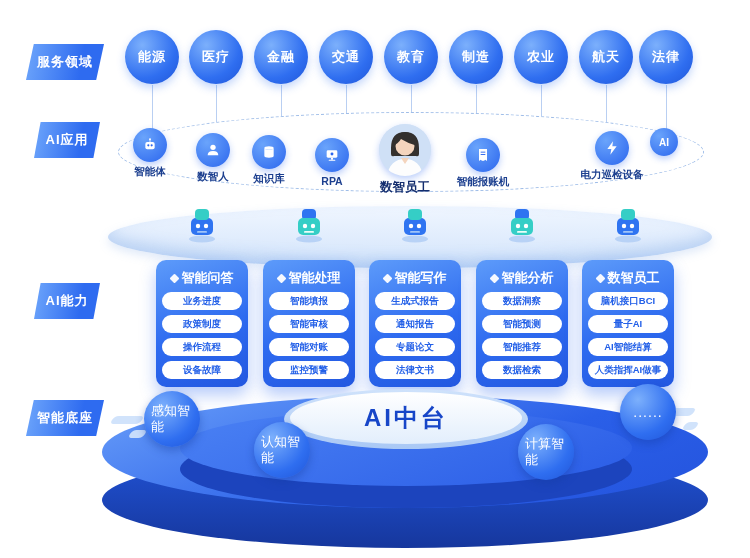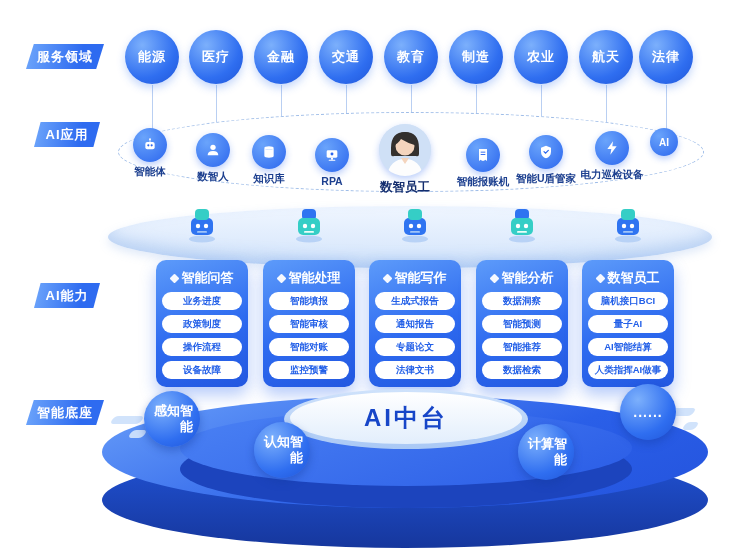--- a/index.html
+++ b/index.html
@@ -1,20 +1,20 @@
 <!DOCTYPE html>
 <html><head>
 <meta charset="utf-8">
 <style>
   html,body{margin:0;padding:0;background:#fff;}
   .stage{position:relative;width:750px;height:558px;background:#ffffff;overflow:hidden;
          font-family:"Liberation Sans",sans-serif;}
 
   
-  .tag{position:absolute;height:25px;display:flex;align-items:center;justify-content:center;
+  .tag{position:absolute;height:36px;display:flex;align-items:center;justify-content:center;
        color:#fff;font-size:13px;font-weight:bold;letter-spacing:1px;
        background:linear-gradient(100deg,#6ea6fb 0%,#2e6bf0 70%);
        clip-path:polygon(10% 0,100% 0,90% 100%,0 100%);}
 
   
   .svc-circle{position:absolute;width:54px;height:54px;border-radius:50%;
        background:radial-gradient(circle at 32% 28%,#7cb0fc,#2f6ef0 62%,#1f55d8);
        color:#fff;font-size:13px;font-weight:bold;letter-spacing:1px;
        display:flex;align-items:center;justify-content:center;
        box-shadow:0 4px 9px rgba(47,110,240,.28);}
@@ -58,21 +58,21 @@
   .base-side{left:102px;top:452px;width:606px;height:96px;background:linear-gradient(180deg,#2153d6,#16379d);}
   .base-top{left:102px;top:396px;width:606px;height:112px;background:linear-gradient(160deg,#6aa0fa 0%,#2a5fe8 60%,#2453dd 100%);}
   .mid-side{left:180px;top:430px;width:452px;height:78px;background:#1c44bd;}
   .mid-top{left:180px;top:410px;width:452px;height:76px;background:linear-gradient(160deg,#4b82f4,#2a5ce6);}
   .top-rim{left:284px;top:389px;width:244px;height:60px;background:linear-gradient(180deg,#cfe2fb,#a9c8f5);}
   .top-disc{left:290px;top:392px;width:232px;height:52px;background:linear-gradient(180deg,#ffffff,#e2eefc);
        display:flex;align-items:center;justify-content:center;
        color:#1746c8;font-size:24px;font-weight:bold;letter-spacing:3px;}
   .node-circle{position:absolute;width:56px;height:56px;border-radius:50%;box-sizing:border-box;padding:7px;
        background:radial-gradient(circle at 32% 28%,#7cb0fc,#2f6ef0 62%,#1f55d8);
-       color:#fff;font-size:13px;font-weight:bold;line-height:1.2;text-align:right;
+       color:#fff;font-size:13px;font-weight:normal;line-height:1.2;text-align:left;
        display:flex;align-items:center;justify-content:center;
        box-shadow:0 4px 9px rgba(20,60,160,.4);}
   .edge-bar{position:absolute;height:8px;background:#cfe2fb;border-radius:4px;transform:skewX(-35deg);opacity:.95;}
 </style>
 </head>
 <body>
 
 <div class="stage">
 
   <div class="tag" style="left:26px;top:44px;width:78px">服务领域</div>
@@ -165,29 +165,20 @@
     <span class="app-icon">
       <svg width="16" height="16" viewBox="0 0 24 24">
           <path d="M6 3 H18 V21 L15.5 19.2 L13 21 L12 20.2 L11 21 L8.5 19.2 L6 21 Z" fill="#fff"></path>
           <rect x="8.5" y="7" width="7" height="1.4" fill="#2b66ee"></rect>
           <rect x="8.5" y="10.5" width="7" height="1.4" fill="#2b66ee"></rect>
         </svg>
     </span>
     <span class="app-label">智能报账机</span>
   </div>
 
-  <div class="app-item" style="left:504px;top:135px">
-    <span class="app-icon">
-      <svg width="16" height="16" viewBox="0 0 24 24">
-          <path d="M12 2.5 L19.5 5.5 V11.5 C19.5 16.8 16.3 20 12 21.5 C7.7 20 4.5 16.8 4.5 11.5 V5.5 Z" fill="#fff"></path>
-          <path d="M9 11.5 L11.3 13.8 L15.5 9.5" stroke="#2b66ee" stroke-width="1.8" fill="none" stroke-linecap="round"></path>
-        </svg>
-    </span>
-    <span class="app-label">智能U盾管家</span>
-  </div>
 
   <div class="app-item" style="left:570px;top:131px">
     <span class="app-icon">
       <svg width="16" height="16" viewBox="0 0 24 24">
           <path d="M13.5 2 L5 13.5 H11 L9.5 22 L19 9.5 H12.5 Z" fill="#fff"></path>
         </svg>
     </span>
     <span class="app-label">电力巡检设备</span>
   </div>
 

